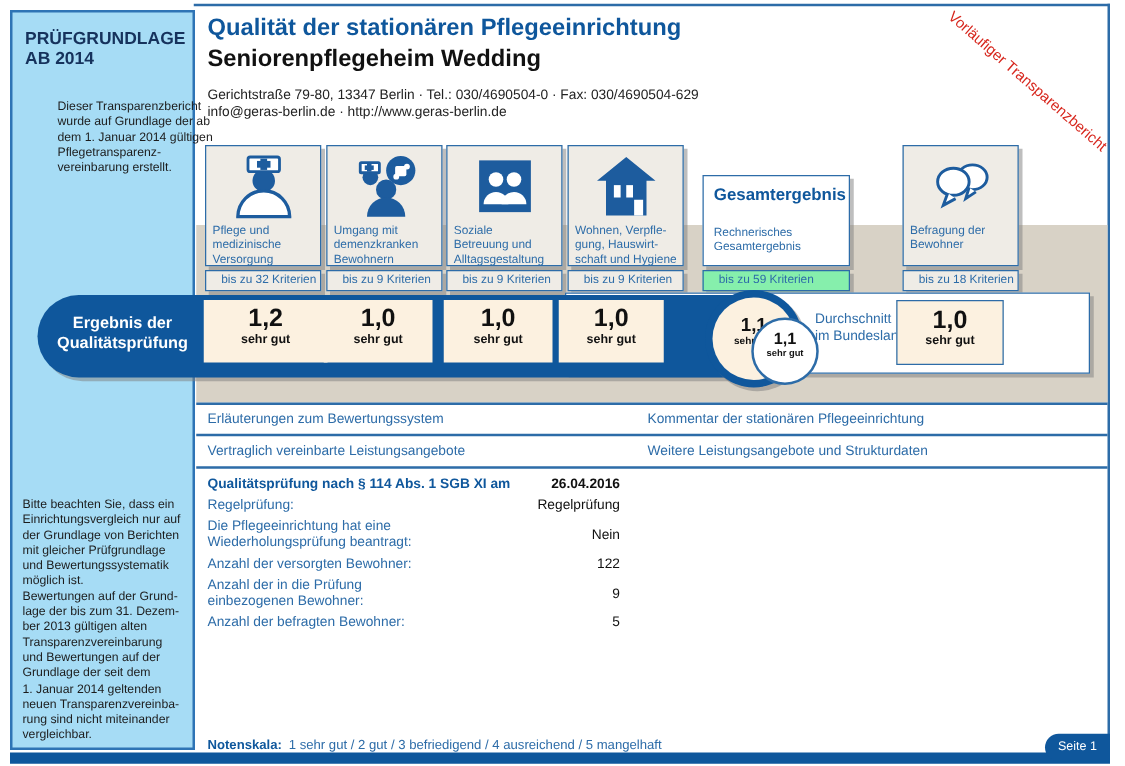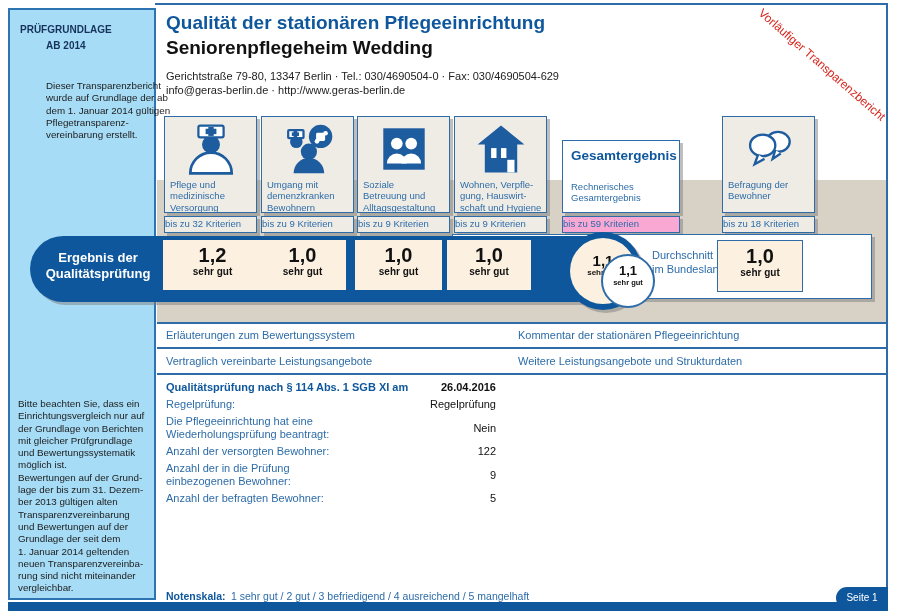--- a/index.html
+++ b/index.html
@@ -22,36 +22,36 @@
   .abs{position:absolute;}
   .pre{white-space:pre-line;}
 
   
   .frame-top{left:155px;top:3px;width:733px;height:2px;background:var(--mblue);}
   .frame-right{left:886px;top:3px;width:2px;height:601px;background:var(--mblue);}
   .bottom-bar{left:8px;top:602px;width:880px;height:9px;background:var(--blue);z-index:8;}
 
   
   .sidebar{left:8px;top:8px;width:148px;height:592px;background:var(--sidebar);border:2px solid var(--sbborder);z-index:1;}
-  .sb-heading{left:10px;top:12px;font-size:10px;font-weight:bold;color:var(--navy);line-height:16px;text-align:center;}
+  .sb-heading{left:10px;top:12px;font-size:14px;font-weight:bold;color:var(--navy);line-height:16px;}
   .sb-text{left:8px;width:136px;font-size:9.8px;line-height:12.3px;color:#1c1c1c;}
 
   
   .title1{left:166px;top:12px;font-size:19px;font-weight:bold;color:var(--blue);}
   .title2{left:166px;top:37px;font-size:19px;font-weight:bold;color:#111;}
   .addr{left:166px;font-size:11px;color:#222;}
   .stamp{left:765px;top:6px;font-size:12px;color:var(--red);transform:rotate(41deg);transform-origin:0 0;white-space:nowrap;}
 
   
   .beige-band{left:157px;top:180px;width:729px;height:142px;background:var(--beige);z-index:0;}
   .card{background:var(--cardbg);border:1.5px solid var(--mblue);box-shadow:3px 3px 0 var(--shadow);z-index:2;}
   .card-main{top:116px;height:97px;}
   .card-icon{position:absolute;left:0;top:4px;width:100%;text-align:center;}
   .card-label{position:absolute;left:5px;top:62px;font-size:9.5px;line-height:11.3px;color:var(--mblue);}
-  .card-bis{top:216px;height:17px;font-size:9.5px;line-height:14px;color:var(--mblue);padding-left:0;}
+  .card-bis{top:216px;height:17px;font-size:9.5px;line-height:14px;color:var(--mblue);padding-left:12px;}
   .c5-heading{position:absolute;left:8px;top:7px;font-size:13.5px;font-weight:bold;color:var(--blue);}
   .c5-sub{position:absolute;left:8px;top:40px;font-size:9.5px;line-height:11.3px;color:var(--mblue);}
 
   
   .white-panel{left:452px;top:234px;width:420px;height:65px;background:#fff;border:1.5px solid var(--mblue);box-shadow:3px 3px 0 var(--shadow);z-index:3;}
   .blue-band{left:30px;top:236px;width:580px;height:66px;background:var(--blue);border-radius:33px 0 0 33px;box-shadow:3px 3px 0 var(--shadow);z-index:4;}
   .band-bulge{left:564px;top:232px;width:78px;height:78px;border-radius:50%;background:var(--blue);box-shadow:3px 3px 0 var(--shadow);z-index:4;}
   .band-label{left:38px;top:250px;width:120px;text-align:center;color:#fff;font-weight:bold;font-size:13px;line-height:16px;z-index:5;}
   .score-box{top:240px;height:50px;background:var(--cream);text-align:center;z-index:5;}
   .score-num{font-size:20px;font-weight:bold;color:#111;margin-top:4px;line-height:22px;}
@@ -190,21 +190,21 @@
 gung, Hauswirt-
 schaft und Hygiene</div>
   </div>
   <div class="abs card card-bis" style="left:454px;width:93px;">bis zu 9 Kriterien</div>
 
   <div class="abs card" style="left:562px;top:140px;width:118px;height:73px;background:#fff;">
     <div class="c5-heading">Gesamtergebnis</div>
     <div class="c5-sub pre">Rechnerisches
 Gesamtergebnis</div>
   </div>
-  <div class="abs card card-bis" style="left:562px;width:118px;background:#f9a8d4;">bis zu 59 Kriterien</div>
+  <div class="abs card card-bis" style="left:562px;width:118px;background:#86efac;">bis zu 59 Kriterien</div>
 
   <div class="abs card card-main" style="left:722px;width:93px;">
     <div class="card-icon">
       <svg width="54" height="56" viewBox="0 0 60 60">
         <g fill="#fff" stroke="#1d5c9e" stroke-width="2.6">
           <ellipse cx="40" cy="22" rx="13" ry="11"></ellipse>
           <path d="M37 31 l-3 10 9 -6"></path>
           <ellipse cx="23" cy="26" rx="14" ry="12"></ellipse>
           <path d="M18 36 l-4 11 11 -6"></path>
         </g>

